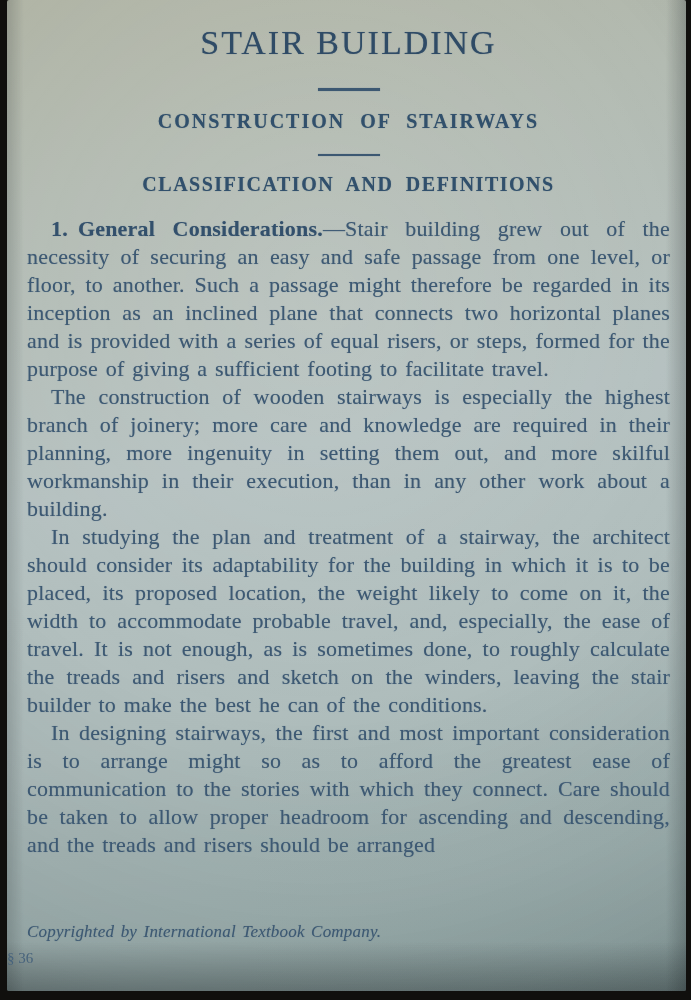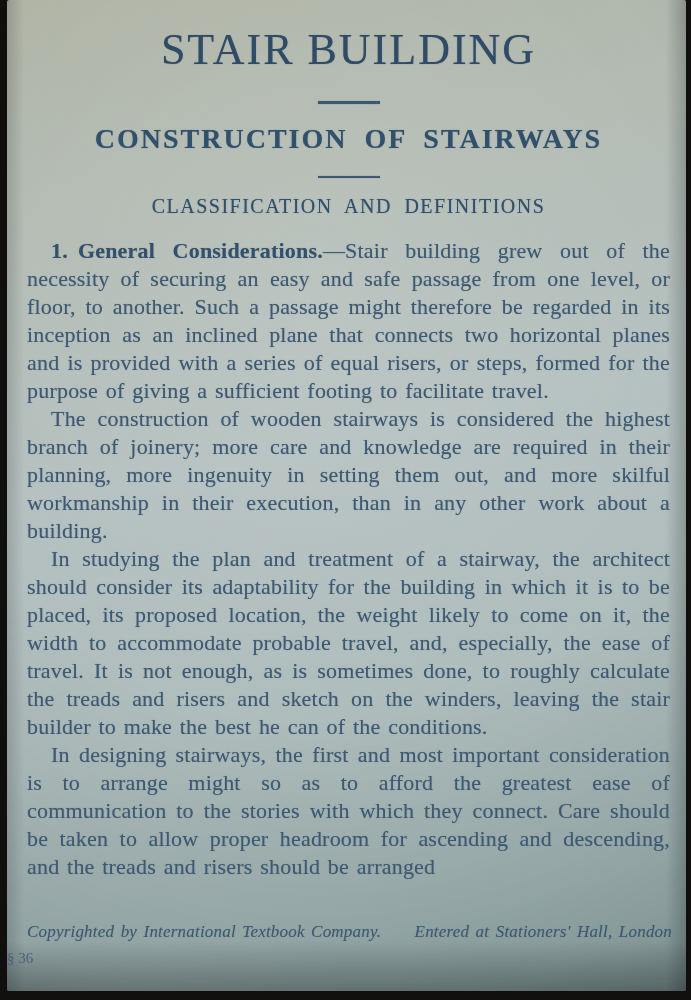--- a/index.html
+++ b/index.html
@@ -53,49 +53,49 @@
   .content {
     position: absolute;
     inset: 0;
     padding: 24px 16px 0 20px;
     color: #3c5872;
   }
 
   .title {
     margin: 0;
     text-align: center;
-    font-size: 44px;
+    font-size: 34px;
     font-weight: normal;
     letter-spacing: 2px;
     color: #2f4b66;
     text-shadow: 0 0 1px rgba(47,75,102,0.55);
   }
   .rule {
     width: 62px;
     height: 0;
     border-top: 3px solid #3c5872;
     margin: 26px auto 0 auto;
     box-shadow: 0 0 1px rgba(47,75,102,0.6);
   }
   .subtitle {
     margin: 19px 0 0 0;
     text-align: center;
-    font-size: 28px;
+    font-size: 20px;
     font-weight: bold;
     letter-spacing: 2px;
     word-spacing: 8px;
     color: #31506c;
     text-shadow: 0 0 1px rgba(47,75,102,0.5);
   }
   .rule2 { margin-top: 21px; border-top-width: 2px; }
   .section-heading {
     margin: 17px 0 16px 0;
     text-align: center;
     font-size: 20px;
-    font-weight: normal;
+    font-weight: bold;
     letter-spacing: 1.5px;
     word-spacing: 6px;
     color: #31506c;
     text-shadow: 0 0 1px rgba(47,75,102,0.5);
   }
 
   .body-block { margin-top: 19px; }
   .body-para {
     margin: 0;
     font-size: 22px;
@@ -148,29 +148,28 @@
 
       <h2 class="subtitle">CONSTRUCTION OF STAIRWAYS</h2>
 
       <div class="rule rule2"></div>
 
       <h3 class="section-heading">CLASSIFICATION AND DEFINITIONS</h3>
 
       <div class="body-block">
         <p class="body-para"><span class="bold para-number">1.</span><span class="bold">General Considerations.</span><span>—Stair building grew out of the necessity of securing an easy and safe passage from one level, or floor, to another.  Such a passage might therefore be regarded in its inception as an inclined plane that connects two horizontal planes and is provided with a series of equal risers, or steps, formed for the purpose of giving a sufficient footing to facilitate travel.</span></p>
 
-        <p class="body-para"><span>The construction of wooden stairways is considered the highest branch of joinery; more care and knowledge are required in their planning, more ingenuity in setting them out, and more skilful workmanship in their execution, than in any other work about a building.</span></p>
+        <p class="body-para"><span>The construction of wooden stairways is especially the highest branch of joinery; more care and knowledge are required in their planning, more ingenuity in setting them out, and more skilful workmanship in their execution, than in any other work about a building.</span></p>
 
         <p class="body-para"><span>In studying the plan and treatment of a stairway, the architect should consider its adaptability for the building in which it is to be placed, its proposed location, the weight likely to come on it, the width to accommodate probable travel, and, especially, the ease of travel.  It is not enough, as is sometimes done, to roughly calculate the treads and risers and sketch on the winders, leaving the stair builder to make the best he can of the conditions.</span></p>
 
         <p class="body-para"><span>In designing stairways, the first and most important consideration is to arrange might so as to afford the greatest ease of communication to the stories with which they connect.  Care should be taken to allow proper headroom for ascending and descending, and the treads and risers should be arranged</span></p>
       </div>
 
     </div>
 
     <div class="copyright">
       <span>Copyrighted by International Textbook Company.</span>
-      <span>Entered at Stationers' Hall, London</span>
     </div>
 
     <div class="page-mark">§ 36</div>
   </div>
 </div>
 
 </body></html>

